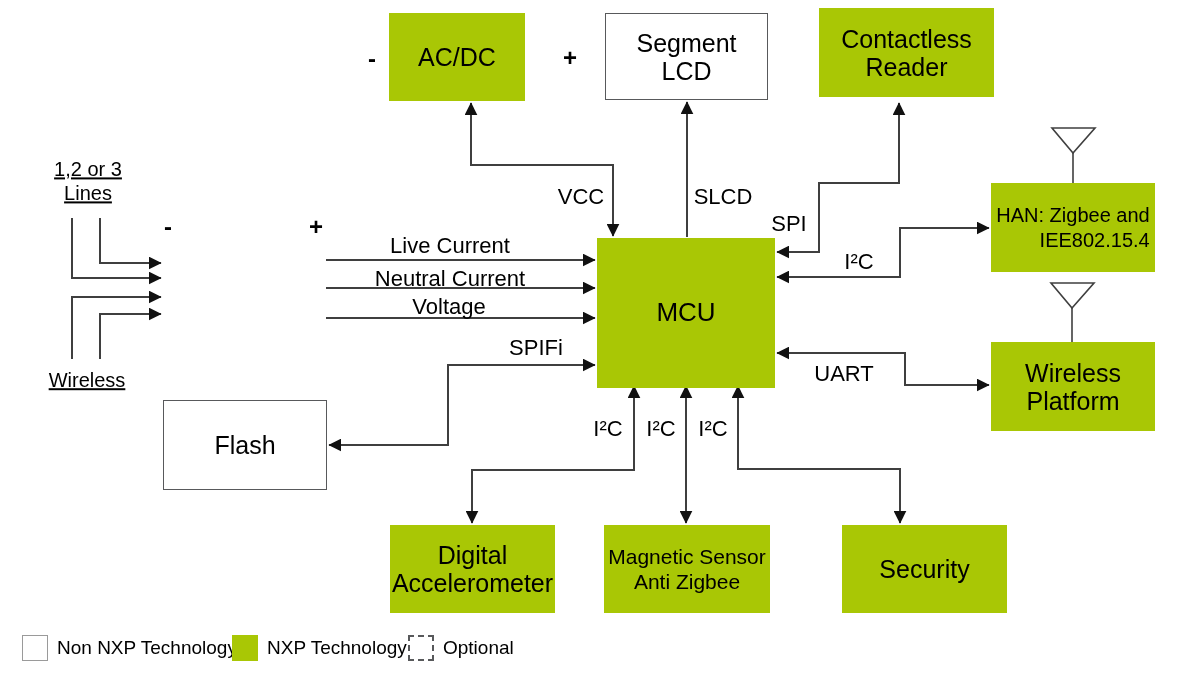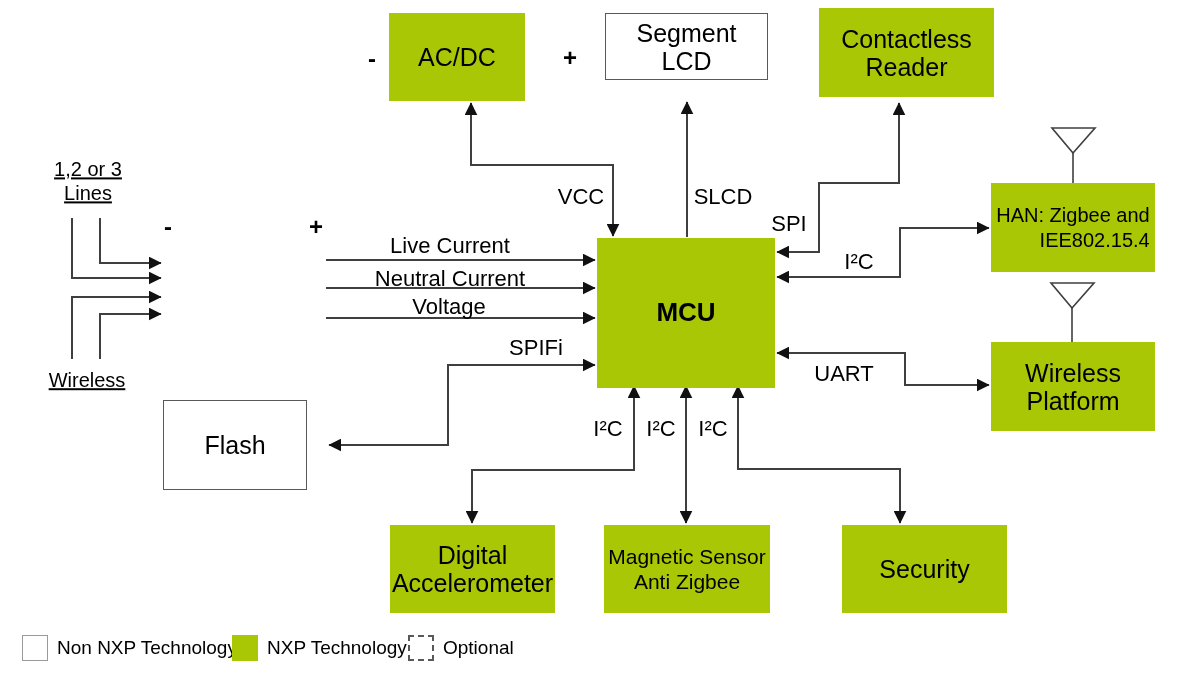--- a/index.html
+++ b/index.html
@@ -8,21 +8,21 @@
     font-family:"Liberation Sans",sans-serif;color:#000;
   }
   .wires{position:absolute;left:0;top:0;}
   .block{
     position:absolute;display:flex;align-items:center;justify-content:center;
     text-align:center;white-space:pre-line;font-size:25px;line-height:1.12;
     box-sizing:border-box;
   }
   .nxp{background:#A9C705;}
   .nonnxp{background:#fff;border:1.5px solid #58595B;}
-  .mcu{font-weight:bold;font-size:26px;}
+  .mcu{font-weight:normal;font-size:26px;}
   .fs-han{font-size:20px;line-height:1.25;text-align:right;}
   .fs-mag{font-size:21px;line-height:1.2;}
   .flabel{
     position:absolute;transform:translate(-50%,-50%);white-space:pre-line;
     font-size:22px;text-align:center;line-height:1.18;
   }
   .sign{font-size:24px;font-weight:bold;}
   .side{font-size:20px;text-decoration:underline;}
   .legend-item{position:absolute;display:flex;align-items:center;gap:9px;height:26px;}
   .swatch{width:26px;height:26px;box-sizing:border-box;flex:0 0 auto;}
@@ -66,30 +66,30 @@
         <polygon points="1052,128 1095,128 1073,153"></polygon>
       </g>
       <g>
         <line x1="1072" y1="285" x2="1072" y2="342"></line>
         <polygon points="1051,283 1094,283 1072,308"></polygon>
       </g>
     </g>
   </svg>
 
   <div class="block nxp" style="left:389px;top:13px;width:136px;height:88px">AC/DC</div>
-  <div class="block nonnxp" style="left:605px;top:13px;width:163px;height:67px">Segment
+  <div class="block nonnxp" style="left:605px;top:13px;width:163px;height:87px">Segment
 LCD</div>
   <div class="block nxp" style="left:819px;top:8px;width:175px;height:89px">Contactless
 Reader</div>
   <div class="block nxp fs-han" style="left:991px;top:183px;width:164px;height:89px">HAN: Zigbee and
 IEE802.15.4</div>
   <div class="block nxp mcu" style="left:597px;top:238px;width:178px;height:150px">MCU</div>
   <div class="block nxp" style="left:991px;top:342px;width:164px;height:89px">Wireless
 Platform</div>
-  <div class="block nonnxp" style="left:163px;top:400px;width:144px;height:90px">Flash</div>
+  <div class="block nonnxp" style="left:163px;top:400px;width:164px;height:90px">Flash</div>
   <div class="block nxp" style="left:390px;top:525px;width:165px;height:88px">Digital
 Accelerometer</div>
   <div class="block nxp fs-mag" style="left:604px;top:525px;width:166px;height:88px">Magnetic Sensor
 Anti Zigbee</div>
   <div class="block nxp" style="left:842px;top:525px;width:165px;height:88px">Security</div>
 
   <div class="flabel" style="left:581px;top:197px">VCC</div>
   <div class="flabel" style="left:723px;top:197px">SLCD</div>
   <div class="flabel" style="left:789px;top:224px">SPI</div>
   <div class="flabel" style="left:859px;top:262px">I²C</div>

